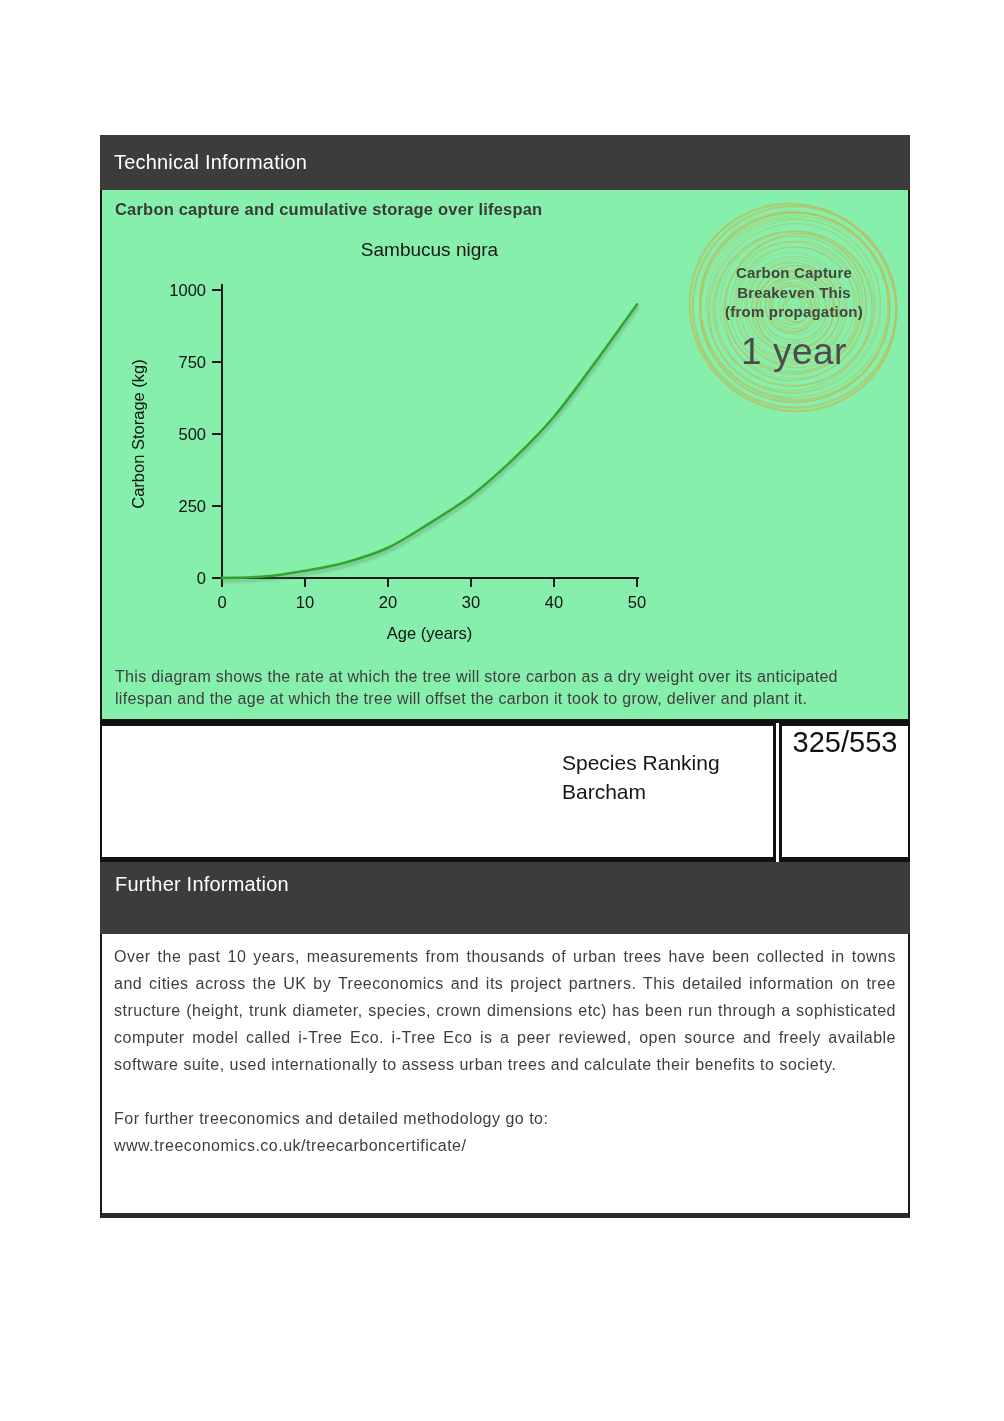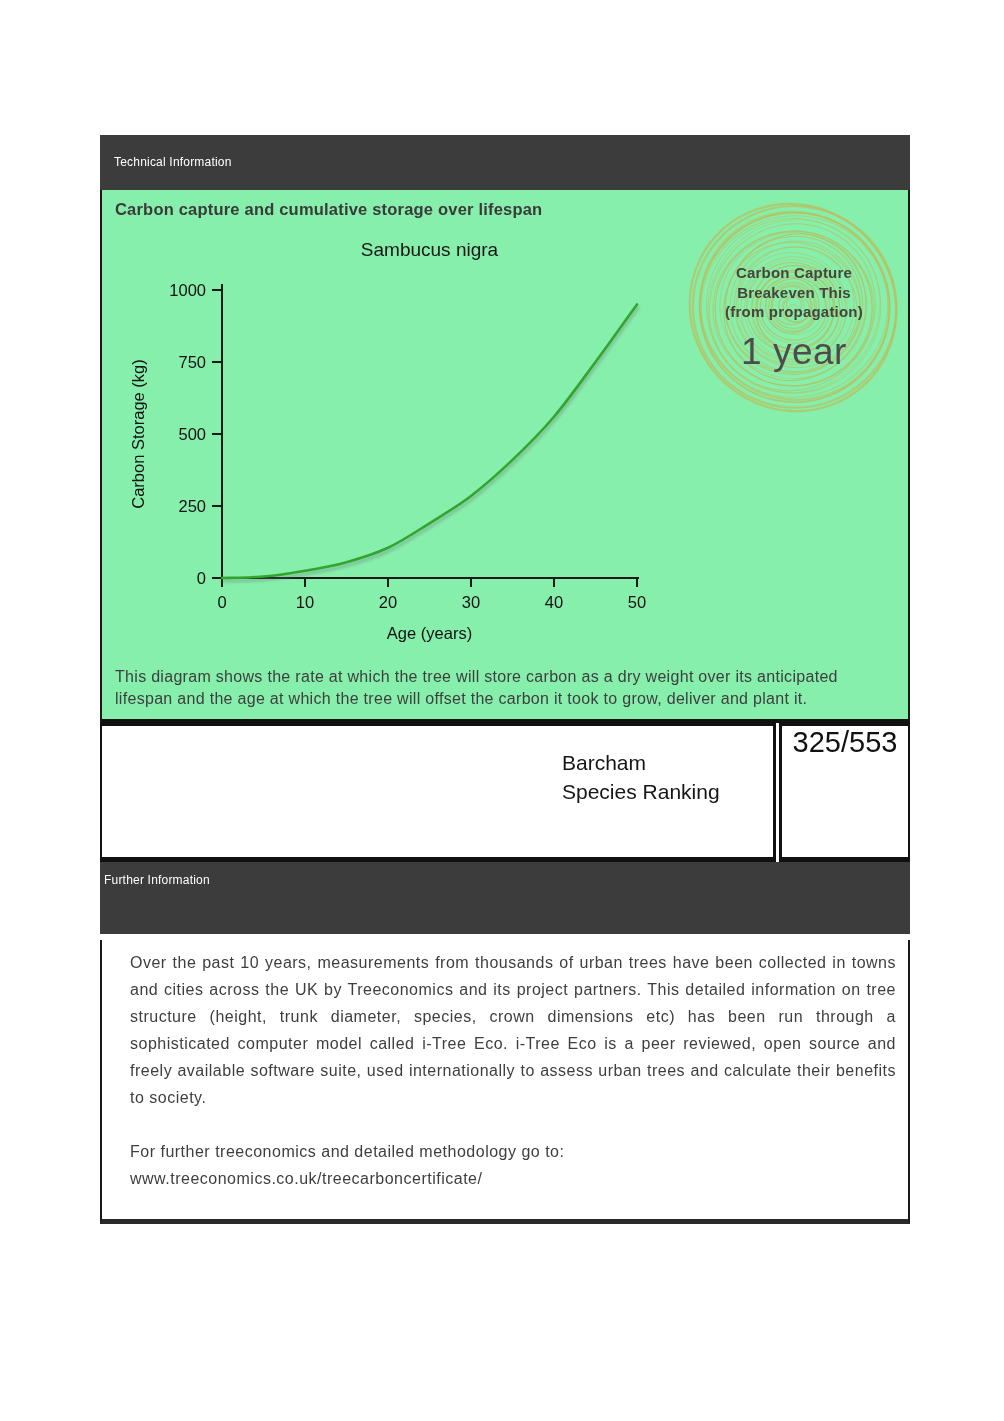--- a/index.html
+++ b/index.html
@@ -1,21 +1,21 @@
 <!DOCTYPE html>
 <html><head>
 <meta charset="utf-8">
 <style>
   html,body{margin:0;padding:0;background:#fff;}
   .page{position:relative;width:1004px;height:1421px;background:#ffffff;overflow:hidden;
         font-family:"Liberation Sans",sans-serif;color:#3e3e3e;}
   .bar{position:absolute;left:100px;width:810px;background:#3c3c3c;color:#fff;
-       box-sizing:border-box;font-size:12px;letter-spacing:.2px;}
+       box-sizing:border-box;font-size:20px;letter-spacing:.2px;}
   .bar-ti{top:135px;height:55px;line-height:55px;padding-left:14px;}
-  .bar-fi{top:862px;height:72px;padding:11px 0 0 4px;}
+  .bar-fi{top:862px;height:72px;padding:11px 0 0 15px;}
   .chart-box{position:absolute;left:100px;top:190px;width:810px;height:533px;background:#86efac;
              border-left:2px solid #1a1a1a;border-right:2px solid #1a1a1a;border-bottom:4px solid #111;
              box-sizing:border-box;}
   .section-heading{position:absolute;left:13px;top:10px;margin:0;font-size:16.5px;font-weight:bold;
                    color:#3a3a3a;letter-spacing:.2px;}
   .chart{position:absolute;left:0;top:40px;}
   .badge{position:absolute;left:581px;top:11px;width:222px;height:216px;}
   .rings{position:absolute;left:0;top:0;}
   .badge-text{position:absolute;left:0;top:4px;width:100%;height:100%;display:flex;flex-direction:column;
               align-items:center;padding-top:58px;box-sizing:border-box;text-align:center;}
@@ -25,21 +25,21 @@
         color:#3e3e3e;letter-spacing:.3px;}
   .rank-row{position:absolute;left:100px;top:723px;width:810px;height:139px;}
   .rank-left{position:absolute;left:0;top:0;width:676px;height:139px;box-sizing:border-box;background:#fff;
              border-top:3px solid #111;border-left:2px solid #111;border-bottom:5px solid #111;border-right:3px solid #111;
              padding:22px 0 0 460px;font-size:21px;line-height:29px;color:#161616;}
   .rank-right{position:absolute;left:679px;top:0;width:131px;height:139px;box-sizing:border-box;background:#fff;
               border-top:3px solid #111;border-left:3px solid #111;border-right:2px solid #111;border-bottom:5px solid #111;
               display:flex;align-items:flex-start;justify-content:center;font-size:29px;color:#111;}
   .info-box{position:absolute;left:100px;top:934px;width:810px;height:284px;background:#fff;box-sizing:border-box;
             border-left:2px solid #1a1a1a;border-right:2px solid #1a1a1a;border-bottom:5px solid #2a2a2a;
-            padding:9px 12px 0 28px;margin-top:6px;}
+            padding:9px 12px 0 12px;}
   .para{margin:0;font-size:16px;line-height:27px;color:#3e3e3e;text-align:justify;letter-spacing:.5px;}
   .link-line{margin-top:27px;text-align:left;}
   .url{color:#3e3e3e;cursor:pointer;}
 </style>
 </head>
 <body>
 
 <div class="page">
 
   <header class="bar bar-ti">
@@ -125,22 +125,22 @@
         <div class="badge-bold">(from propagation)</div>
         <div class="badge-value">1 year</div>
       </div>
     </div>
 
     <p class="desc">This diagram shows the rate at which the tree will store carbon as a dry weight over its anticipated lifespan and the age at which the tree will offset the carbon it took to grow, deliver and plant it.</p>
   </section>
 
   <section class="rank-row">
     <div class="rank-left">
+      <div>Species Ranking</div>
       <div>Barcham</div>
-      <div>Species Ranking</div>
     </div>
     <div class="rank-right">
       <span>325/553</span>
     </div>
   </section>
 
   <header class="bar bar-fi">
     <span>Further Information</span>
   </header>
 

